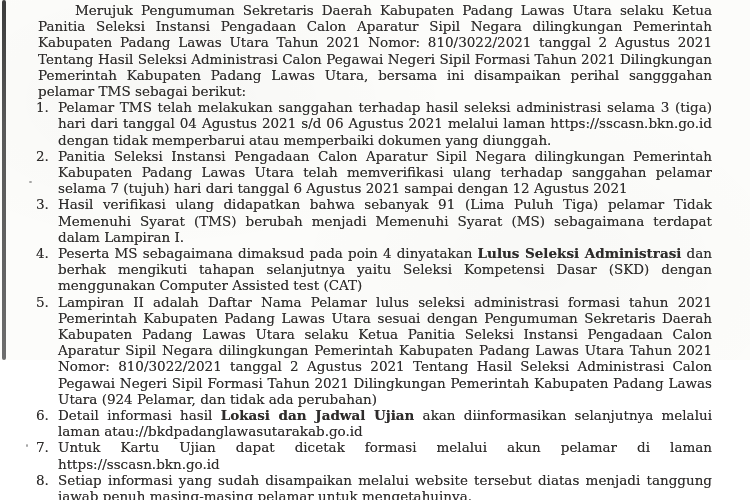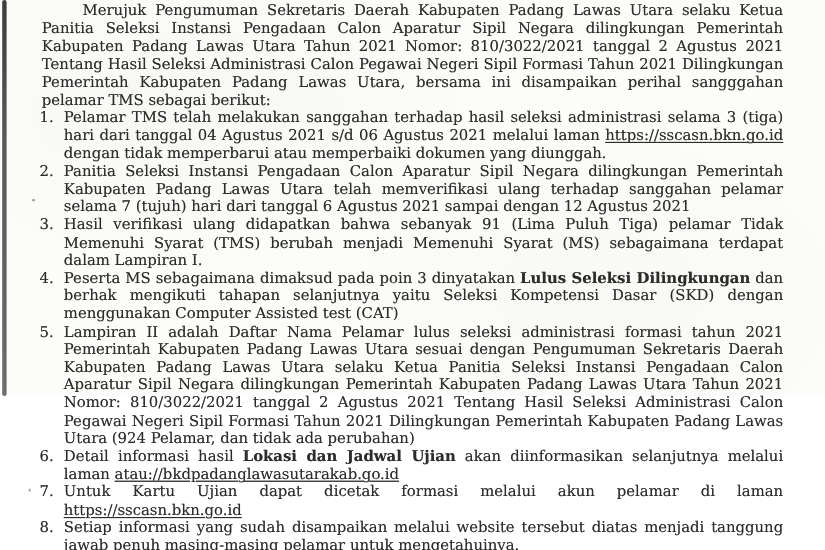--- a/index.html
+++ b/index.html
@@ -61,21 +61,20 @@
     padding-left: 20px;
   }
   ol.items .num {
     position: absolute;
     left: -2px;
     top: 0;
   }
   .normal { }
   .bold { font-weight: 700; }
   .link {
-    text-decoration: underline;
     text-underline-offset: 2px;
     text-decoration-thickness: 1px;
   }
   
   .speck {
     position: absolute;
     background: rgba(70,70,70,0.5);
     border-radius: 50%;
   }
   .speck-1 { left: 29px; top: 181px; width: 3px; height: 2px; }
@@ -89,20 +88,20 @@
   <div class="edge-right"></div>
   <div class="speck speck-1"></div>
   <div class="speck speck-2"></div>
 
   <div class="content">
     <p class="intro">Merujuk Pengumuman Sekretaris Daerah Kabupaten Padang Lawas Utara selaku Ketua Panitia Seleksi Instansi Pengadaan Calon Aparatur Sipil Negara dilingkungan Pemerintah Kabupaten Padang Lawas Utara Tahun 2021 Nomor: 810/3022/2021 tanggal 2 Agustus 2021 Tentang Hasil Seleksi Administrasi Calon Pegawai Negeri Sipil Formasi Tahun 2021 Dilingkungan Pemerintah Kabupaten Padang Lawas Utara, bersama ini disampaikan perihal sangggahan pelamar TMS sebagai berikut:</p>
     <ol class="items" id="numbered-list">
         <li><span class="num">1.</span><span class="normal">Pelamar TMS telah melakukan sanggahan terhadap hasil seleksi administrasi selama 3 (tiga) hari dari tanggal 04 Agustus 2021 s/d 06 Agustus 2021 melalui laman </span><span class="link">https://sscasn.bkn.go.id</span><span class="normal"> dengan tidak memperbarui atau memperbaiki dokumen yang diunggah.</span></li>
         <li><span class="num">2.</span><span class="normal">Panitia Seleksi Instansi Pengadaan Calon Aparatur Sipil Negara dilingkungan Pemerintah Kabupaten Padang Lawas Utara telah memverifikasi ulang terhadap sanggahan pelamar selama 7 (tujuh) hari dari tanggal 6 Agustus 2021 sampai dengan  12 Agustus 2021</span></li>
         <li><span class="num">3.</span><span class="normal">Hasil verifikasi ulang didapatkan bahwa sebanyak 91 (Lima Puluh Tiga) pelamar Tidak Memenuhi Syarat (TMS) berubah menjadi Memenuhi Syarat (MS) sebagaimana terdapat dalam Lampiran I.</span></li>
-        <li><span class="num">4.</span><span class="normal">Peserta MS sebagaimana dimaksud pada poin 3 dinyatakan </span><span class="bold">Lulus Seleksi Dilingkungan</span><span class="normal"> dan berhak mengikuti tahapan selanjutnya yaitu Seleksi Kompetensi Dasar (SKD) dengan menggunakan Computer Assisted test (CAT)</span></li>
+        <li><span class="num">4.</span><span class="normal">Peserta MS sebagaimana dimaksud pada poin 4 dinyatakan </span><span class="bold">Lulus Seleksi Administrasi</span><span class="normal"> dan berhak mengikuti tahapan selanjutnya yaitu Seleksi Kompetensi Dasar (SKD) dengan menggunakan Computer Assisted test (CAT)</span></li>
         <li><span class="num">5.</span><span class="normal">Lampiran II adalah Daftar Nama Pelamar lulus seleksi administrasi formasi tahun 2021 Pemerintah Kabupaten Padang Lawas Utara sesuai dengan Pengumuman Sekretaris Daerah Kabupaten Padang Lawas Utara selaku Ketua Panitia Seleksi Instansi Pengadaan Calon Aparatur Sipil Negara dilingkungan Pemerintah Kabupaten Padang Lawas Utara Tahun 2021 Nomor: 810/3022/2021 tanggal 2 Agustus 2021 Tentang Hasil Seleksi Administrasi Calon Pegawai Negeri Sipil Formasi Tahun 2021 Dilingkungan Pemerintah Kabupaten Padang Lawas Utara (924 Pelamar, dan tidak ada perubahan)</span></li>
         <li><span class="num">6.</span><span class="normal">Detail informasi hasil </span><span class="bold">Lokasi dan Jadwal Ujian</span><span class="normal"> akan diinformasikan selanjutnya melalui laman </span><span class="link">atau://bkdpadanglawasutarakab.go.id</span></li>
         <li><span class="num">7.</span><span class="normal">Untuk Kartu Ujian dapat dicetak formasi melalui akun pelamar di laman </span><span class="link">https://sscasn.bkn.go.id</span></li>
         <li><span class="num">8.</span><span class="normal">Setiap informasi yang sudah disampaikan melalui website tersebut diatas menjadi tanggung jawab penuh masing-masing pelamar untuk mengetahuinya.</span></li>
       </ol>
   </div>
 </div>
 
 </body></html>

